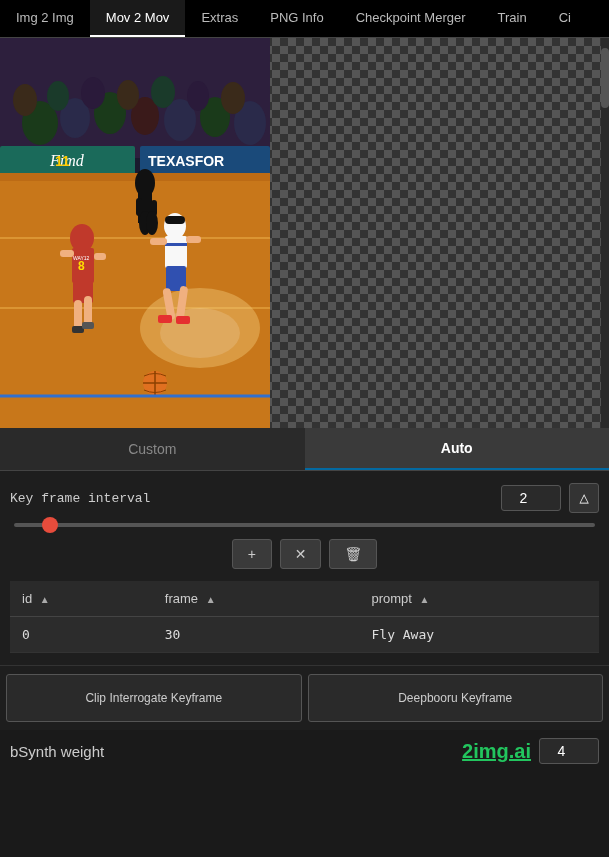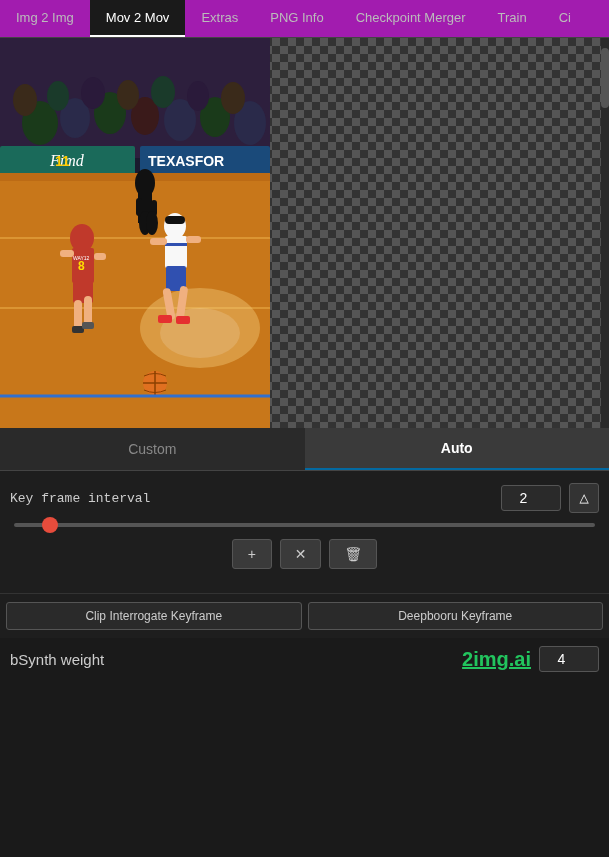--- a/index.html
+++ b/index.html
@@ -9,21 +9,21 @@
       font-family: sans-serif;
       font-size: 13px;
       width: 609px;
       min-height: 857px;
       overflow-x: hidden;
     }
 
     
     .tab-bar {
       display: flex;
-      background: #a21caf;
+      background: #000000;
       border-bottom: 1px solid #444;
       overflow: hidden;
     }
     .tab-item {
       padding: 10px 16px;
       color: #bbb;
       cursor: pointer;
       white-space: nowrap;
       font-size: 13px;
       flex-shrink: 0;
@@ -188,21 +188,21 @@
     
     .bottom-bar {
       display: flex;
       gap: 6px;
       padding: 8px 6px;
       background: #1e1e1e;
       border-top: 1px solid #333;
     }
     .bottom-btn {
       flex: 1;
-      padding: 6px;
+      padding: 16px;
       background: #2a2a2a;
       border: 1px solid #555;
       color: #ccc;
       cursor: pointer;
       border-radius: 3px;
       font-size: 12px;
       text-align: center;
     }
 
     
@@ -407,20 +407,45 @@
   <div class="slider-row">
     <input class="slider" type="range" min="0" max="100" value="5" style="">
   </div>
 
   <div class="action-btn-row">
     <button class="action-btn">+</button>
     <button class="action-btn">✕</button>
     <button class="action-btn">🗑</button>
   </div>
 
+  <table class="data-table">
+    <thead>
+      <tr>
+        <th>
+          <span>id</span>
+          <span class="sort-arrow">▲</span>
+        </th>
+        <th>
+          <span>frame</span>
+          <span class="sort-arrow">▲</span>
+        </th>
+        <th>
+          <span>prompt</span>
+          <span class="sort-arrow">▲</span>
+        </th>
+      </tr>
+    </thead>
+    <tbody>
+      <tr class="selected">
+        <td>0</td>
+        <td>30</td>
+        <td>Fly Away</td>
+      </tr>
+    </tbody>
+  </table>
 </div>
 
 <div class="bottom-bar">
   <button class="bottom-btn">Clip Interrogate Keyframe</button>
   <button class="bottom-btn">Deepbooru Keyframe</button>
 </div>
 
 <div class="footer-row">
   <span class="footer-label">bSynth weight</span>
   <span class="brand-text">2img.ai</span>

